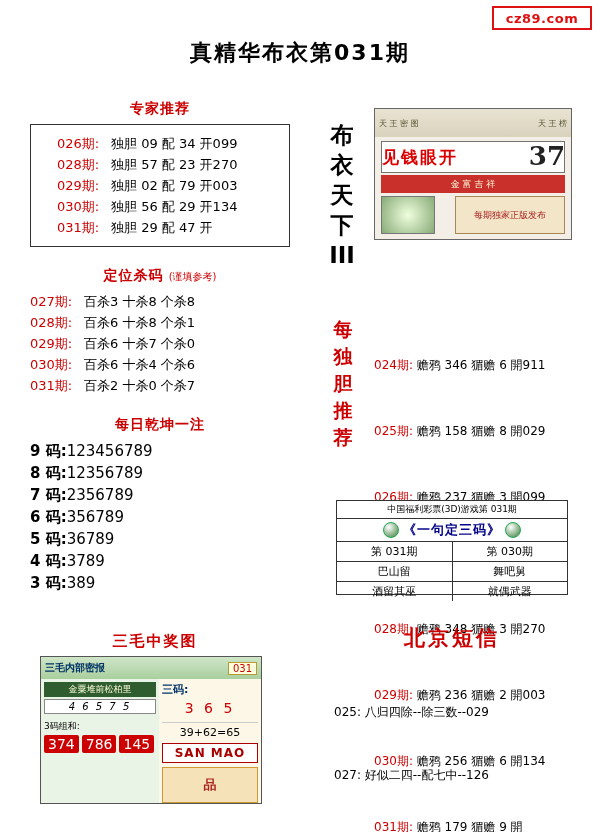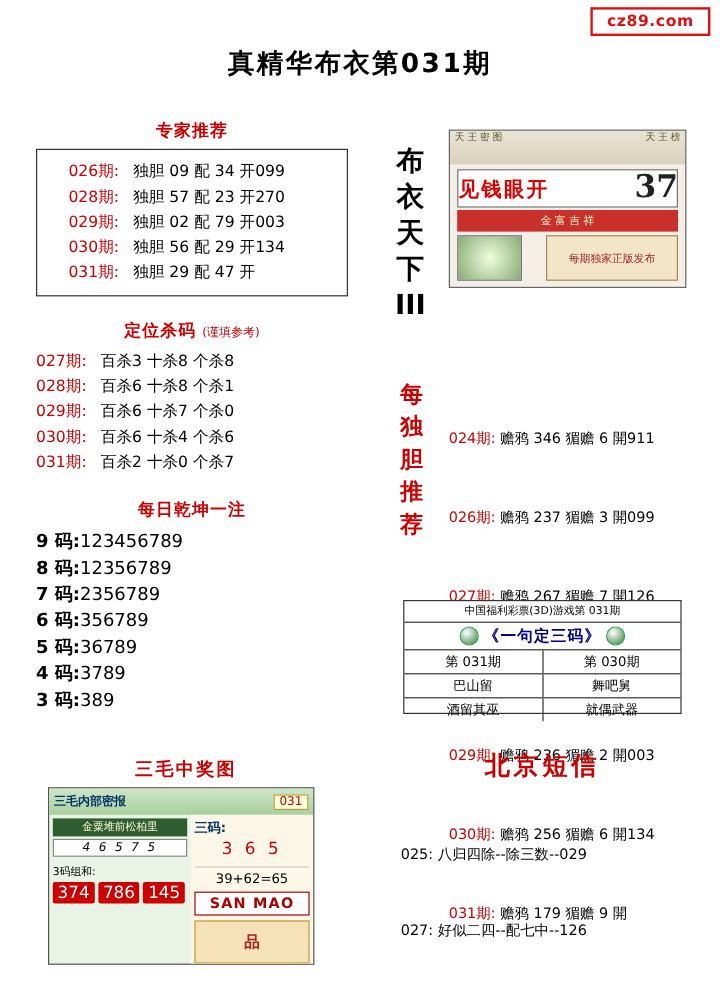--- a/index.html
+++ b/index.html
@@ -68,21 +68,21 @@
     font-size:19px;font-weight:bold;line-height:27px;
   }
 
   
   .pic{
     position:absolute;left:374px;top:108px;width:196px;height:130px;
     border:1px solid #666;background:#f4efe6;overflow:hidden;
   }
   .pic .top{
     height:28px;background:linear-gradient(#e9e3d2,#d9d2bd);
-    display:flex;align-items:flex-start;justify-content:space-between;
+    display:flex;align-items:center;justify-content:space-between;
     font-size:8px;color:#553;padding:0 4px;box-sizing:border-box;
   }
   .pic .banner{
     margin:4px 6px 2px 6px;height:30px;border:1px solid #737373;
     background:#fff;display:flex;align-items:center;justify-content:flex-start;
   }
   .pic .banner span{color:#d00;font-size:17px;font-weight:bold;letter-spacing:2px;}
   .pic .num{
     position:absolute;right:6px;top:32px;font-size:26px;font-weight:bold;color:#222;
     font-family:"DejaVu Serif","Liberation Serif",serif;
@@ -254,20 +254,21 @@
     <div class="bot">
       <div class="b1"></div>
       <div class="b2">
         <span>每期独家正版发布</span>
       </div>
     </div>
   </div>
 
   <div class="rlist">
     <div><span class="red">024期:</span> <span>赡鸦 346 猸赡 6 開911</span></div>
+    <div><span class="red">025期:</span> <span>赡鸦 158 猸赡 8 開029</span></div>
     <div><span class="red">026期:</span> <span>赡鸦 237 猸赡 3 開099</span></div>
     <div><span class="red">027期:</span> <span>赡鸦 267 猸赡 7 開126</span></div>
     <div><span class="red">028期:</span> <span>赡鸦 348 猸赡 3 開270</span></div>
     <div><span class="red">029期:</span> <span>赡鸦 236 猸赡 2 開003</span></div>
     <div><span class="red">030期:</span> <span>赡鸦 256 猸赡 6 開134</span></div>
     <div><span class="red">031期:</span> <span>赡鸦 179 猸赡 9 開</span></div>
   </div>
 
   <div class="game">
     <div class="g-top">中国福利彩票(3D)游戏第 031期</div>

